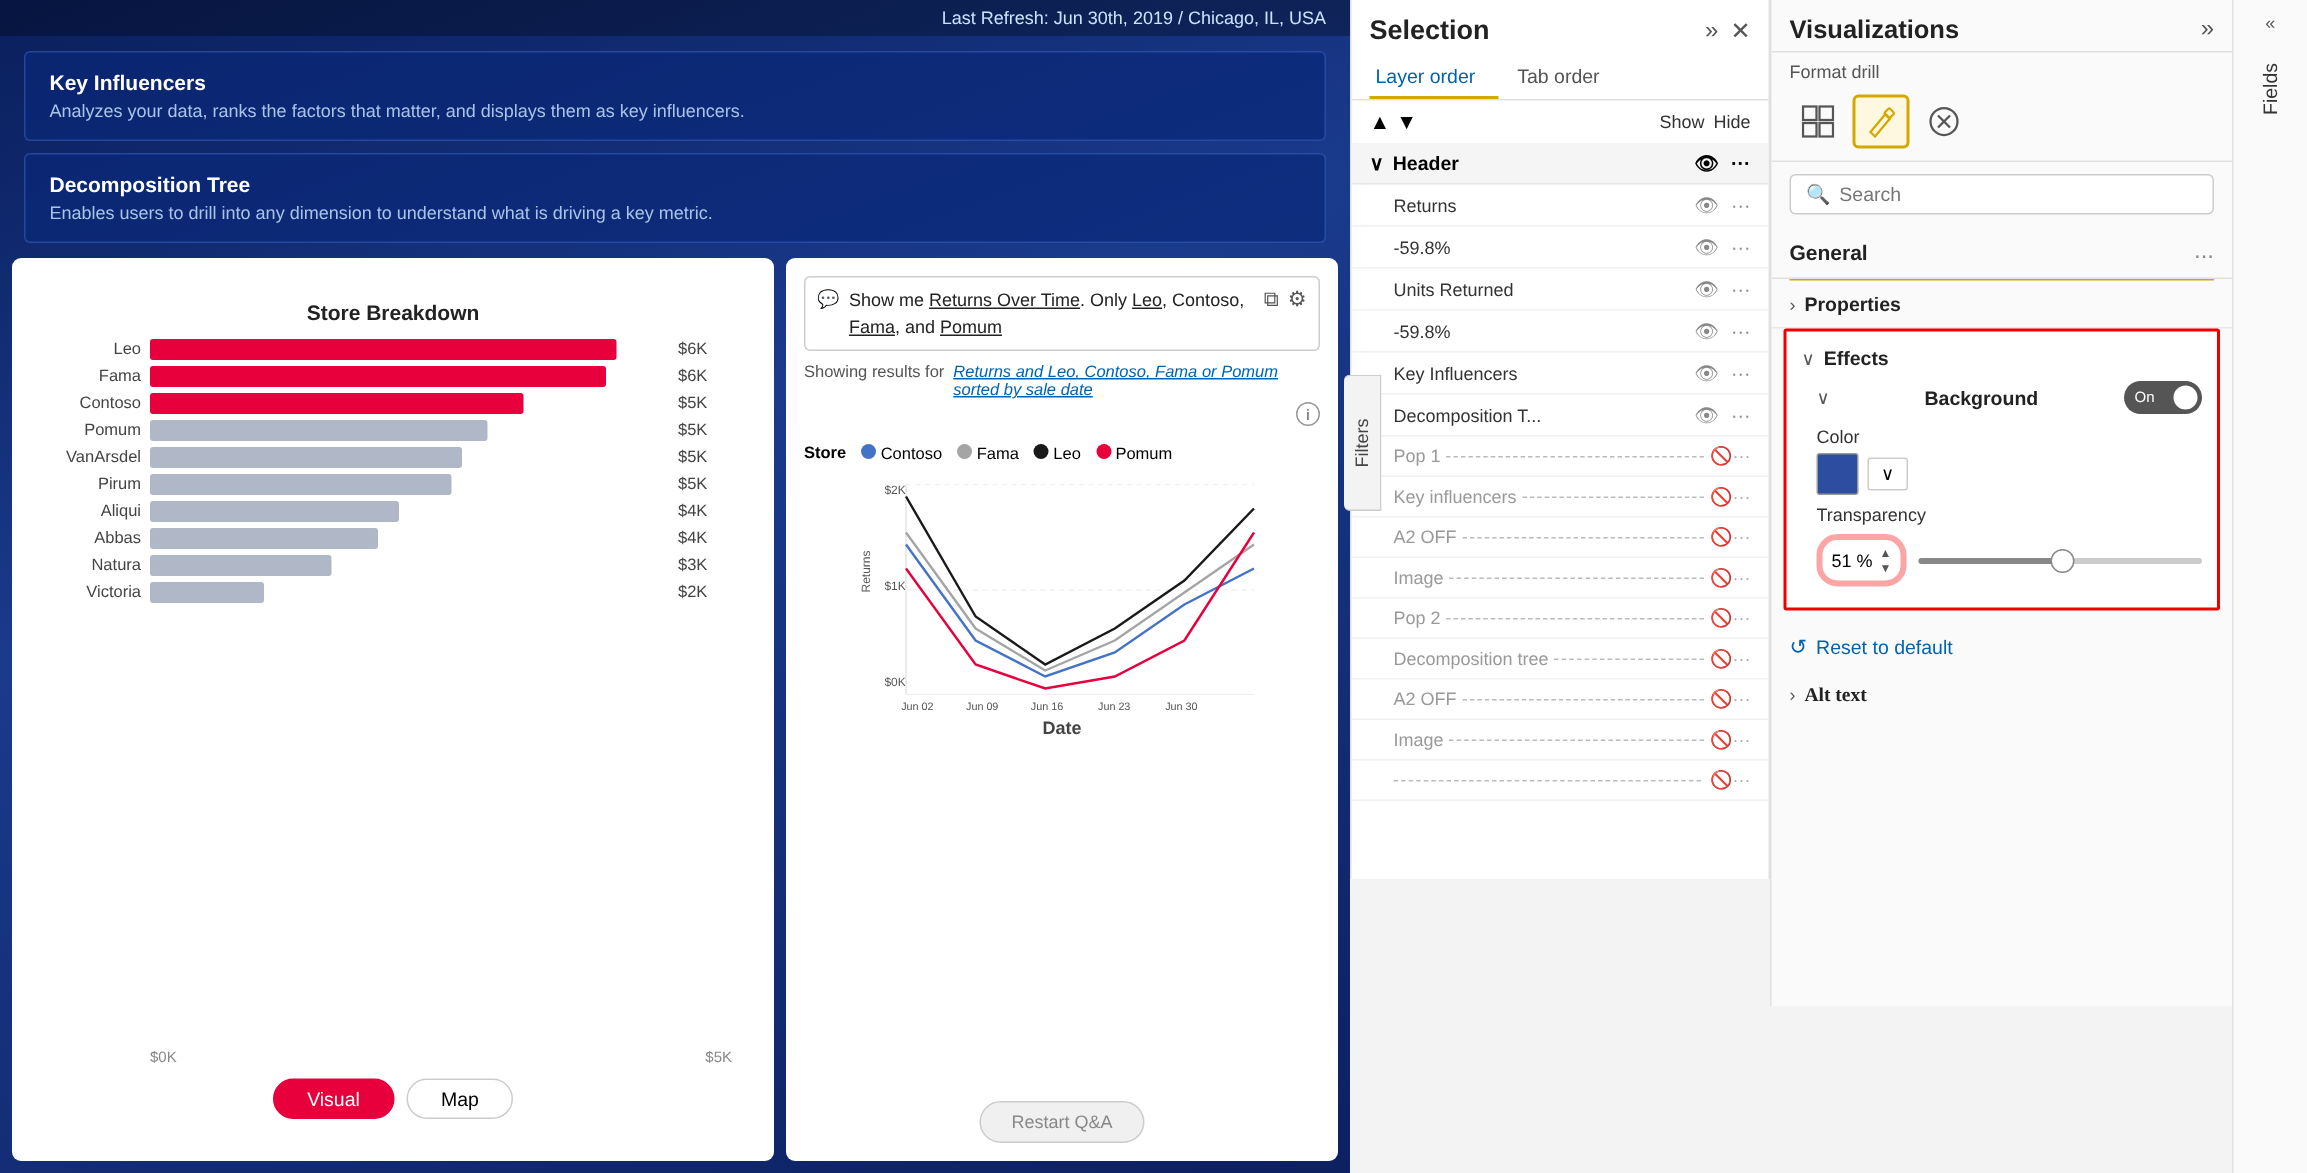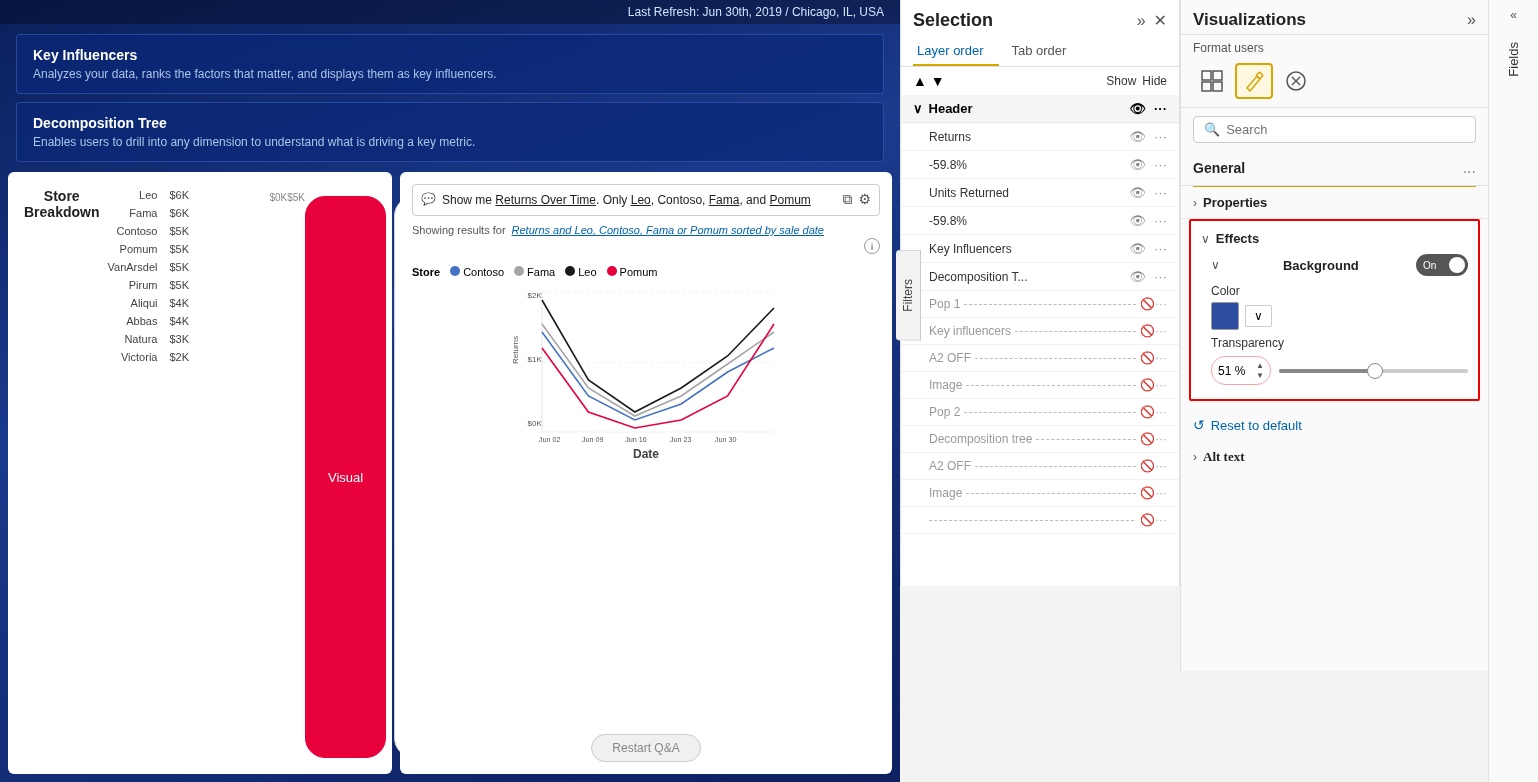--- a/index.html
+++ b/index.html
@@ -48,24 +48,24 @@
     .main-charts {
       display: flex;
       flex: 1;
       padding: 0 8px 8px 8px;
       gap: 8px;
     }
     
     .store-breakdown {
       background: #fff;
       border-radius: 6px;
-      width: 384px;
-      padding: 16px;
-      display: flex;
-      flex-direction: row;
+      width: 508px;
+      padding: 28px;
+      display: flex;
+      flex-direction: column;
     }
     .chart-title {
       font-weight: 700;
       font-size: 14px;
       text-align: center;
       margin-bottom: 10px;
       color: #222;
     }
     .bar-chart {
       flex: 1;
@@ -326,21 +326,21 @@
       padding: 4px 10px 8px 20px;
     }
     .transparency-label { font-size: 12px; color: #333; margin-bottom: 6px; }
     .transparency-controls {
       display: flex;
       align-items: center;
       gap: 8px;
     }
     .pct-input {
       width: 60px;
-      border: 1px solid #fca5a5;
+      border: 4px solid #fca5a5;
       border-radius: 14px;
       padding: 4px 6px;
       font-size: 12px;
       display: flex;
       align-items: center;
       justify-content: space-between;
     }
     .pct-spinners { display: flex; flex-direction: column; gap: 1px; }
     .pct-spinner-btn { font-size: 8px; cursor: pointer; color: #555; background: none; border: none; }
     .slider-track {
@@ -748,21 +748,21 @@
     </div>
   </div>
 
   <div class="viz-panel">
     <div class="viz-header">
       <span class="viz-title">Visualizations</span>
       <div class="viz-header-icons">
         <button class="icon-btn">»</button>
       </div>
     </div>
-    <div class="format-visual-label">Format users</div>
+    <div class="format-visual-label">Format drill</div>
     <div class="viz-icons-row">
       <button class="viz-icon-btn">
         <svg width="22" height="22" viewBox="0 0 22 22">
           <rect x="1" y="1" width="9" height="9" fill="none" stroke="#555" stroke-width="1.5"></rect>
           <rect x="12" y="1" width="9" height="9" fill="none" stroke="#555" stroke-width="1.5"></rect>
           <rect x="1" y="12" width="9" height="9" fill="none" stroke="#555" stroke-width="1.5"></rect>
           <rect x="12" y="12" width="9" height="9" fill="none" stroke="#555" stroke-width="1.5"></rect>
         </svg>
       </button>
       <button class="viz-icon-btn active">

